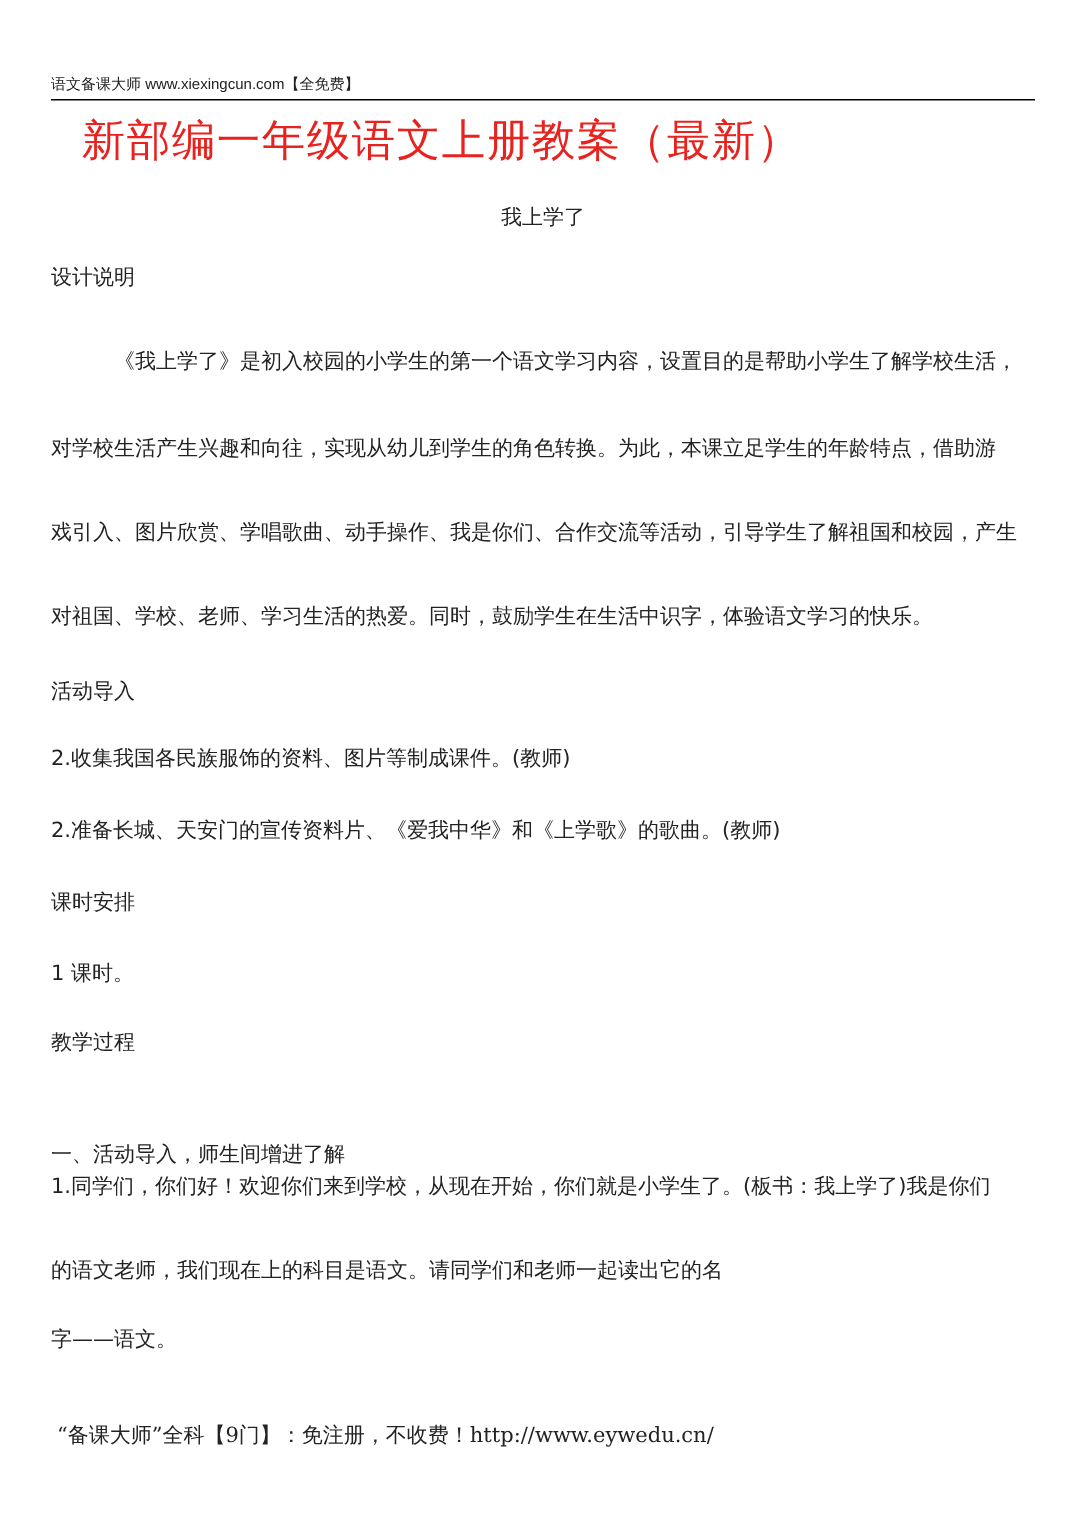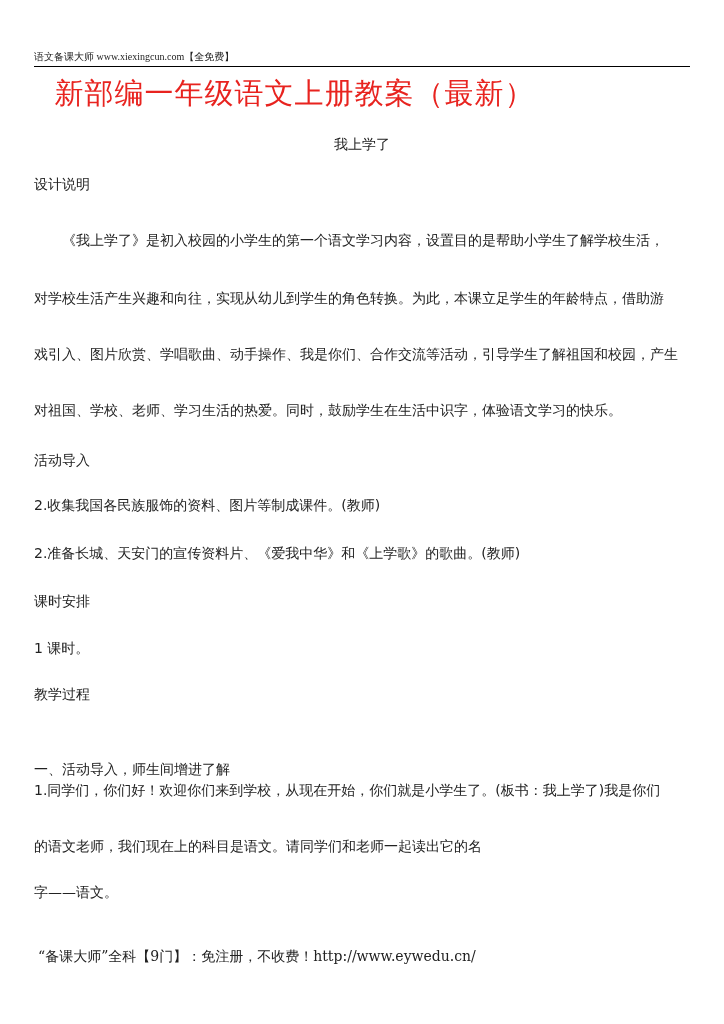--- a/index.html
+++ b/index.html
@@ -1,25 +1,25 @@
 <!DOCTYPE html>
 <html><head>
 <meta charset="utf-8">
 <style>
   html, body { margin: 0; padding: 0; background: #ffffff; }
   body { width: 724px; height: 1024px; position: relative; overflow: hidden;
          font-family: "DejaVu Sans", "Liberation Sans", sans-serif; color: #222; }
   .header { position: absolute; left: 34px; top: 50px; width: 656px; height: 16px;
             border-bottom: 1px solid #000; font-size: 10px; line-height: 14px; color: #222;
-            font-family: Liberation Serif, serif; }
+            font-family: Liberation Sans, sans-serif; }
   .title { position: absolute; left: 0; width: 589px; top: 74px; text-align: center;
            font-size: 29px; color: #e8231f; font-family: "DejaVu Serif", serif; letter-spacing: 1px; }
   .subtitle { position: absolute; left: 0; width: 724px; top: 136px; text-align: center; font-size: 14px; }
   .line { position: absolute; left: 34px; font-size: 14px; white-space: nowrap; text-align: center; }
-  .indent { left: 62px; }
+  .indent { left: 76px; }
   .footer { position: absolute; left: 38px; top: 948px; font-size: 14px; color: #222;
             font-family: "DejaVu Serif", serif; }
 </style>
 </head>
 <body>
 
 <div class="header">语文备课大师 www.xiexingcun.com【全免费】</div>
 
 <div class="title">新部编一年级语文上册教案（最新）</div>
 <div class="subtitle">我上学了</div>

